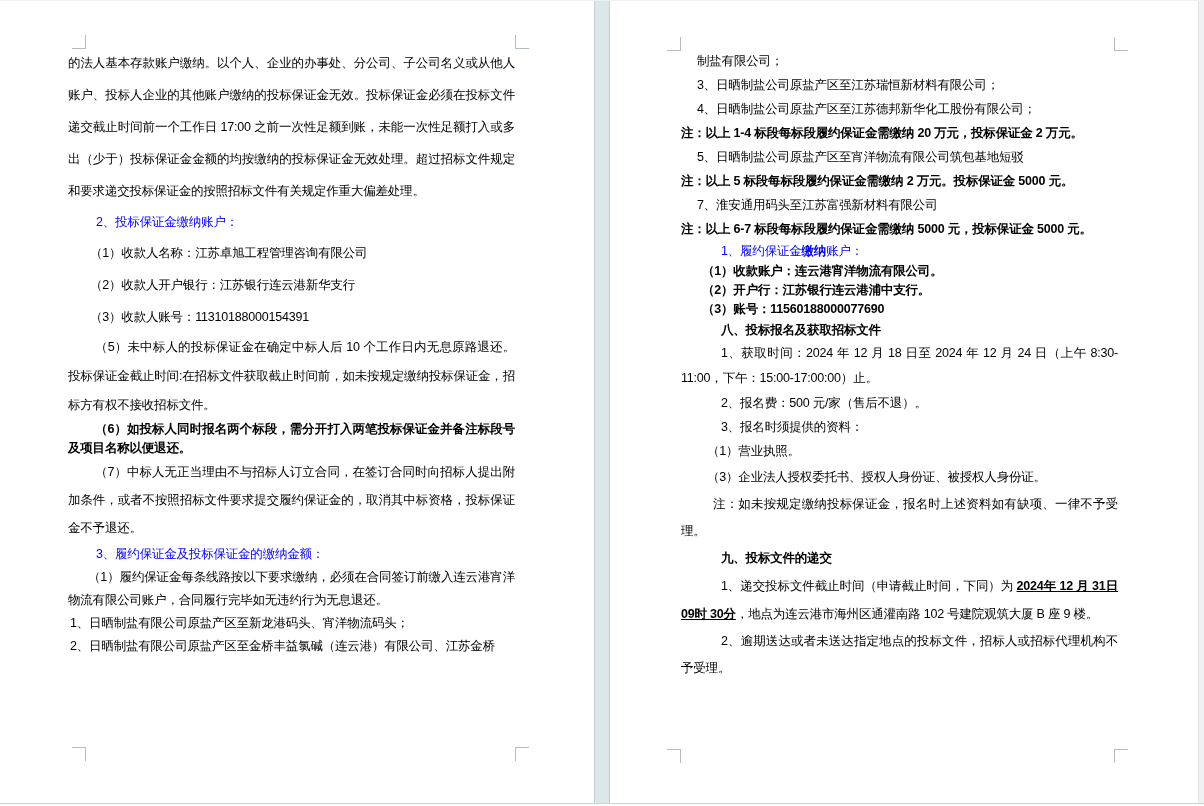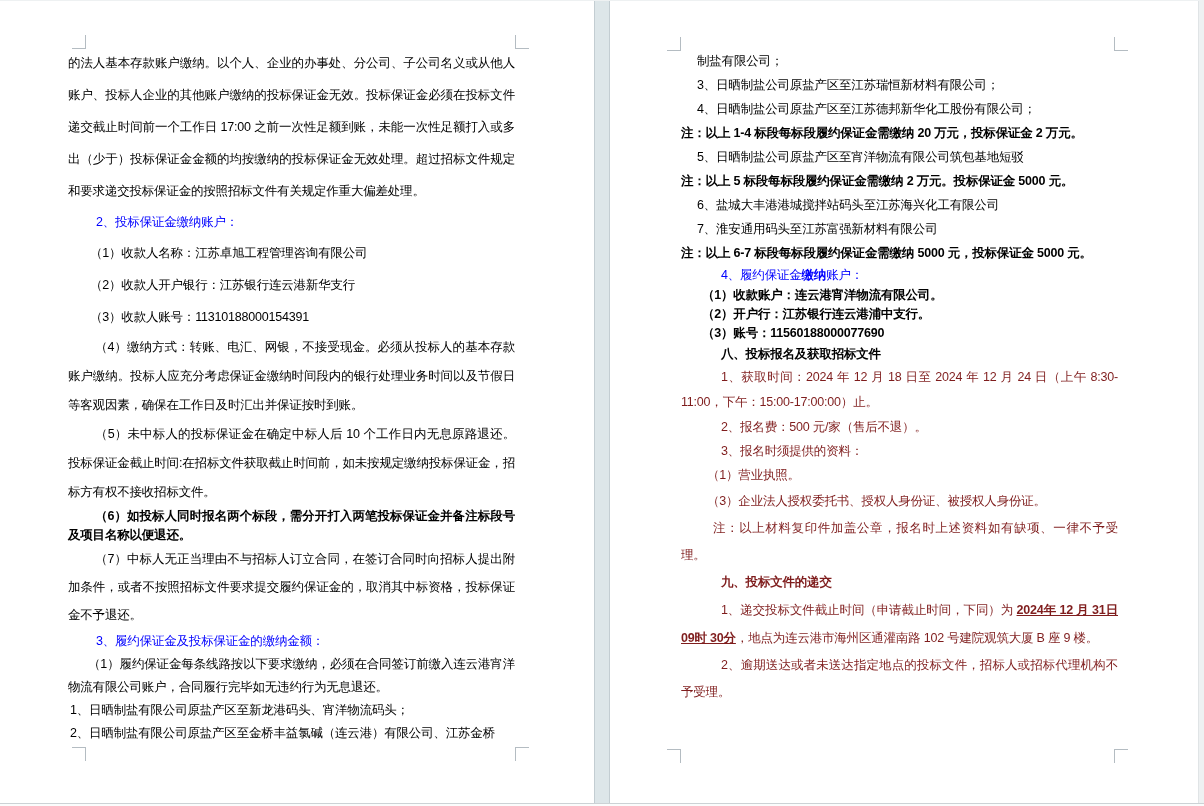--- a/index.html
+++ b/index.html
@@ -51,21 +51,21 @@
   .ind22{text-indent:22px;}
   .ind20{text-indent:20px;}
   .ind16{text-indent:16px;}
   .ind40{text-indent:40px;}
   .ind42{text-indent:42px;}
   .ind26{text-indent:26px;}
   .ind32{text-indent:32px;}
   .ind21{text-indent:21px;}
   .ind2{text-indent:2px;}
   .blue{color:#0000ff;}
-  .red{color:#7f1d1d;}
+  .red{color:#000000;}
   .bold{font-weight:bold;}
   .ul{text-decoration:underline;}
 </style>
 </head>
 <body>
 
 <div class="canvas">
 
   <div class="page page-left"></div>
 
@@ -84,49 +84,47 @@
   <div class="mark tr" style="left:1114px;top:36px;"></div>
   <div class="mark bl" style="left:667px;top:748px;"></div>
   <div class="mark br" style="left:1114px;top:748px;"></div>
 
   <div class="col left-col">
     <p class="lshift lh32">的法人基本存款账户缴纳。以个人、企业的办事处、分公司、子公司名义或从他人账户、投标人企业的其他账户缴纳的投标保证金无效。投标保证金必须在投标文件递交截止时间前一个工作日 17:00 之前一次性足额到账，未能一次性足额打入或多出（少于）投标保证金金额的均按缴纳的投标保证金无效处理。超过招标文件规定和要求递交投标保证金的按照招标文件有关规定作重大偏差处理。</p>
     <p class="lshift lh30 ind28 blue">2、投标保证金缴纳账户：</p>
     <p class="lshift lh32 ind22">（1）收款人名称：江苏卓旭工程管理咨询有限公司</p>
     <p class="lshift lh32 ind22">（2）收款人开户银行：江苏银行连云港新华支行</p>
     <p class="lshift lh32 ind22">（3）收款人账号：11310188000154391</p>
-    <p class="lshift lh29 ind27">（4）缴纳方式：转账、电汇、网银，不接受现金。必须从投标人的基本存款账户缴纳。投标人应充分考虑保证金缴纳时间段内的银行处理业务时间以及节假日等客观因素，确保在工作日及时汇出并保证按时到账。</p>
     <p class="lshift lh29 ind27">（5）未中标人的投标保证金在确定中标人后 10 个工作日内无息原路退还。投标保证金截止时间:在招标文件获取截止时间前，如未按规定缴纳投标保证金，招标方有权不接收招标文件。</p>
     <p class="lshift lh19 ind27 bold">（6）如投标人同时报名两个标段，需分开打入两笔投标保证金并备注标段号及项目名称以便退还。</p>
     <p class="lshift lh28 ind27">（7）中标人无正当理由不与招标人订立合同，在签订合同时向招标人提出附加条件，或者不按照招标文件要求提交履约保证金的，取消其中标资格，投标保证金不予退还。</p>
     <p class="lshift lh24 ind28 blue">3、履约保证金及投标保证金的缴纳金额：</p>
     <p class="lh23 ind20">（1）履约保证金每条线路按以下要求缴纳，必须在合同签订前缴入连云港宵洋物流有限公司账户，合同履行完毕如无违约行为无息退还。</p>
     <p class="lh23 ind2">1、日晒制盐有限公司原盐产区至新龙港码头、宵洋物流码头；</p>
     <p class="lh23 ind2">2、日晒制盐有限公司原盐产区至金桥丰益氯碱（连云港）有限公司、江苏金桥</p>
   </div>
 
   <div class="col right-col">
     <p class="lh24 ind16">制盐有限公司；</p>
     <p class="lh24 ind16">3、日晒制盐公司原盐产区至江苏瑞恒新材料有限公司；</p>
     <p class="lh24 ind16">4、日晒制盐公司原盐产区至江苏德邦新华化工股份有限公司；</p>
     <p class="lh24 bold">注：以上 1-4 标段每标段履约保证金需缴纳 20 万元，投标保证金 2 万元。</p>
     <p class="lh24 ind16">5、日晒制盐公司原盐产区至宵洋物流有限公司筑包基地短驳</p>
     <p class="lh24 bold">注：以上 5 标段每标段履约保证金需缴纳 2 万元。投标保证金 5000 元。</p>
-    <p class="lh24 ind16">6、盐城大丰港港城搅拌站码头至江苏海兴化工有限公司</p>
     <p class="lh24 ind16">7、淮安通用码头至江苏富强新材料有限公司</p>
     <p class="lh24 bold">注：以上 6-7 标段每标段履约保证金需缴纳 5000 元，投标保证金 5000 元。</p>
-    <p class="lh21 ind40 blue"><span>4、履约保证金</span><span class="bold">缴纳</span><span>账户：</span></p>
+    <p class="lh21 ind40 blue"><span>1、履约保证金</span><span class="bold">缴纳</span><span>账户：</span></p>
     <p class="lh19 ind21">（1）收款账户：连云港宵洋物流有限公司。</p>
     <p class="lh19 ind21">（2）开户行：江苏银行连云港浦中支行。</p>
     <p class="lh19 ind21">（3）账号：11560188000077690</p>
     <p class="lh22 ind40 bold">八、投标报名及获取招标文件</p>
     <p class="lh25 ind40 red">1、获取时间：2024 年 12 月 18 日至 2024 年 12 月 24 日（上午 8:30-11:00，下午：15:00-17:00:00）止。</p>
     <p class="lh24 ind40 red">2、报名费：500 元/家（售后不退）。</p>
     <p class="lh24 ind40 red">3、报名时须提供的资料：</p>
     <p class="lh25 ind26 red">（1）营业执照。</p>
     <p class="lh27 ind26 red">（3）企业法人授权委托书、授权人身份证、被授权人身份证。</p>
-    <p class="lh27 ind32 red">注：以上材料复印件加盖公章，报名时上述资料如有缺项、一律不予受理。</p>
+    <p class="lh27 ind32 red">注：如未按规定缴纳投标保证金，报名时上述资料如有缺项、一律不予受理。</p>
     <p class="lh27 ind40 red bold">九、投标文件的递交</p>
     <p class="lh28 ind40 red"><span>1、递交投标文件截止时间（申请截止时间，下同）为 </span><span class="bold ul">2024年 12 月 31日 09时 30分</span><span>，地点为连云港市海州区通灌南路 102 号建院观筑大厦 B 座 9 楼。</span></p>
     <p class="lh27 ind40 red">2、逾期送达或者未送达指定地点的投标文件，招标人或招标代理机构不予受理。</p>
   </div>
 
 </div>
 
 </body></html>

